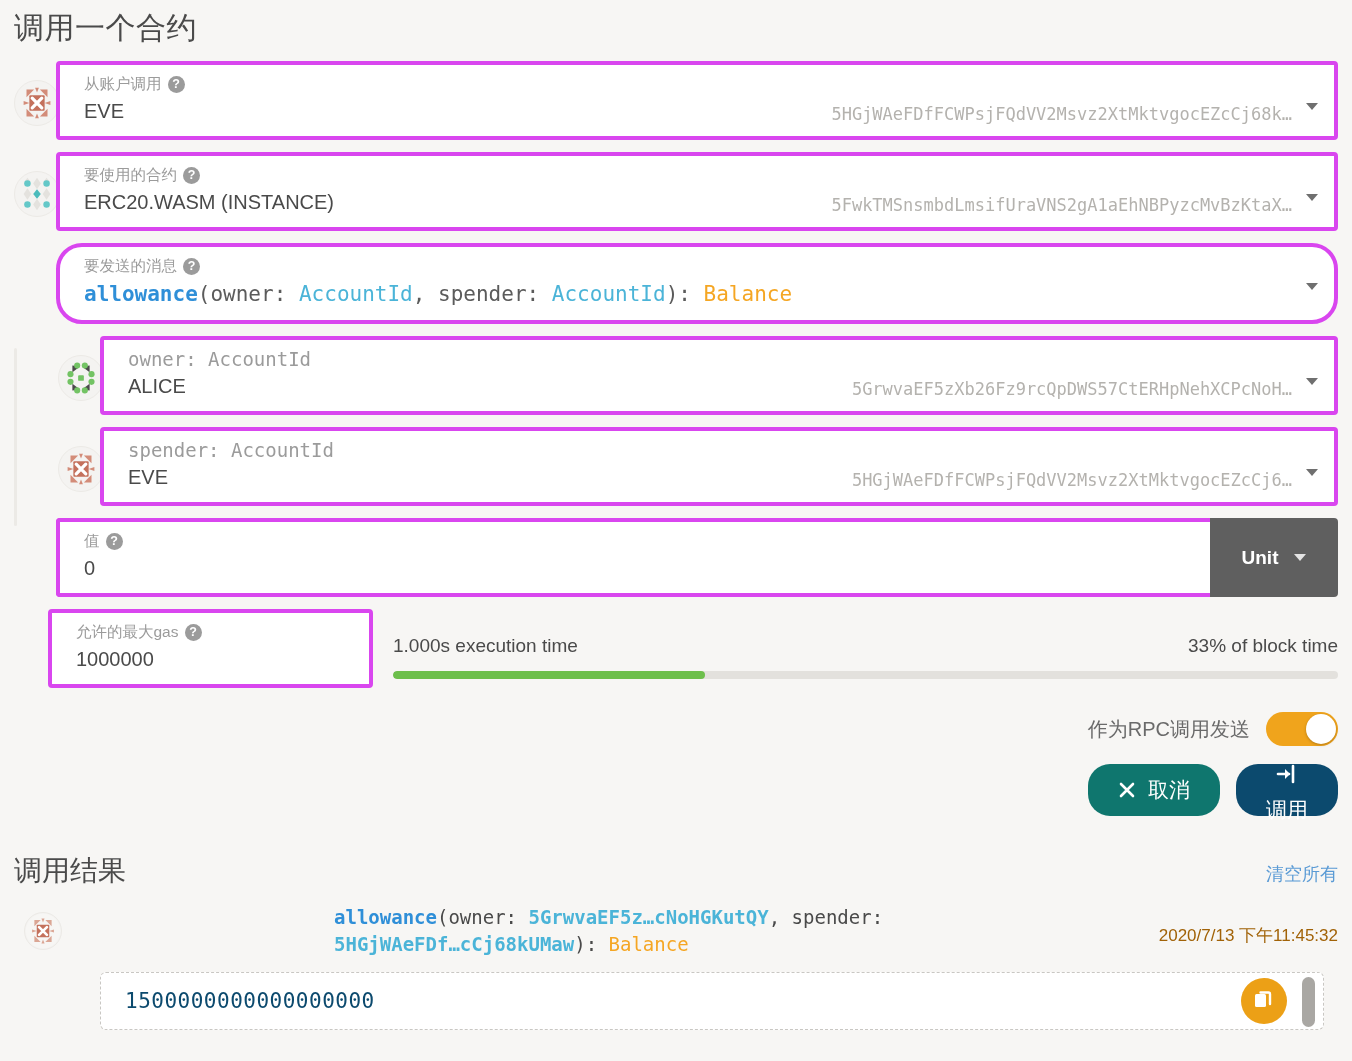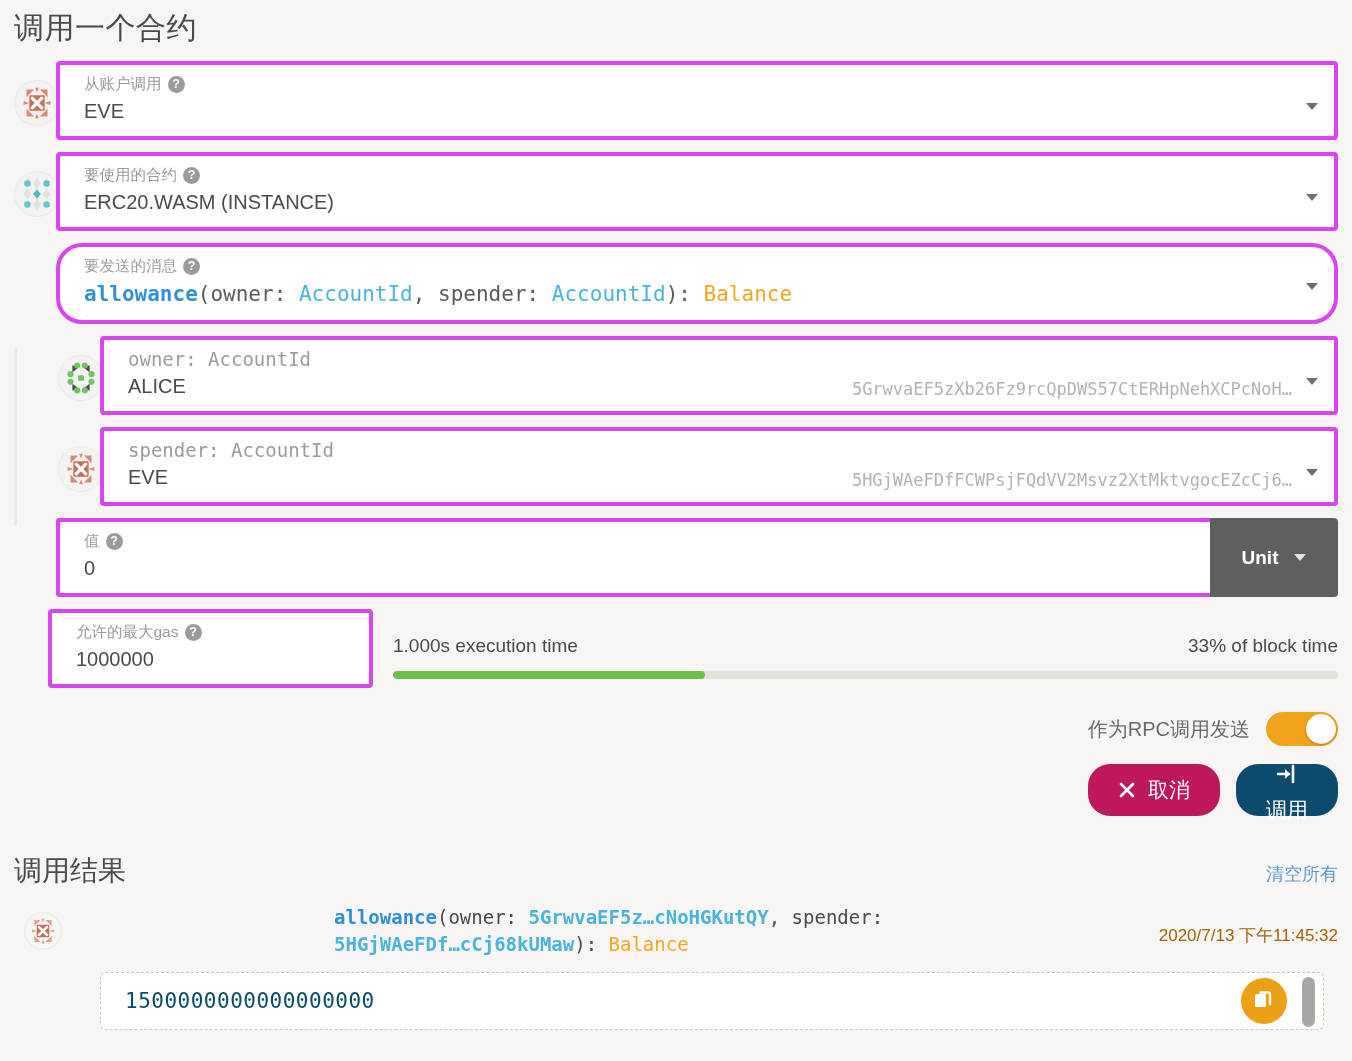--- a/index.html
+++ b/index.html
@@ -189,21 +189,21 @@
     height: 52px;
     padding: 0 30px;
     font-size: 21px;
     color: #ffffff;
     display: flex;
     align-items: center;
     gap: 12px;
     cursor: pointer;
     font-family: "Liberation Sans", sans-serif;
   }
-  .btn-cancel { background: #be185d; }
+  .btn-cancel { background: #0f766e; }
   .btn-call { background: #0c4a6e; flex-direction: column; }
   .btn svg { display: block; }
 
   
   .results-head {
     display: flex;
     align-items: baseline;
     justify-content: space-between;
     margin-top: 36px;
     padding: 0 14px 0 14px;
@@ -286,20 +286,21 @@
     </svg>
   </div>
   <div class="field">
     <div class="field-left">
       <div class="field-label">
         <span>从账户调用</span>
         <span class="help">?</span>
       </div>
       <div class="field-value">EVE</div>
     </div>
+    <div class="field-right">5HGjWAeFDfFCWPsjFQdVV2Msvz2XtMktvgocEZcCj68k…</div>
     <div class="caret"></div>
   </div>
 </div>
 
 <div class="field-wrap">
   <div class="identicon">
     <svg viewBox="0 0 46 46">
       <circle cx="23" cy="23" r="22" fill="#f4f3f1"></circle>
       <g fill="#e4e2de">
         <path d="M23 6 l4 6 -4 6 -4 -6 Z"></path>
@@ -319,20 +320,21 @@
     </svg>
   </div>
   <div class="field">
     <div class="field-left">
       <div class="field-label">
         <span>要使用的合约</span>
         <span class="help">?</span>
       </div>
       <div class="field-value">ERC20.WASM (INSTANCE)</div>
     </div>
+    <div class="field-right">5FwkTMSnsmbdLmsifUraVNS2gA1aEhNBPyzcMvBzKtaX…</div>
     <div class="caret"></div>
   </div>
 </div>
 
 <div class="field-wrap" style="padding-left:56px;">
   <div class="field" style="min-height:78px;border-radius:26px;">
     <div class="field-left">
       <div class="field-label">
         <span>要发送的消息</span>
         <span class="help">?</span>

